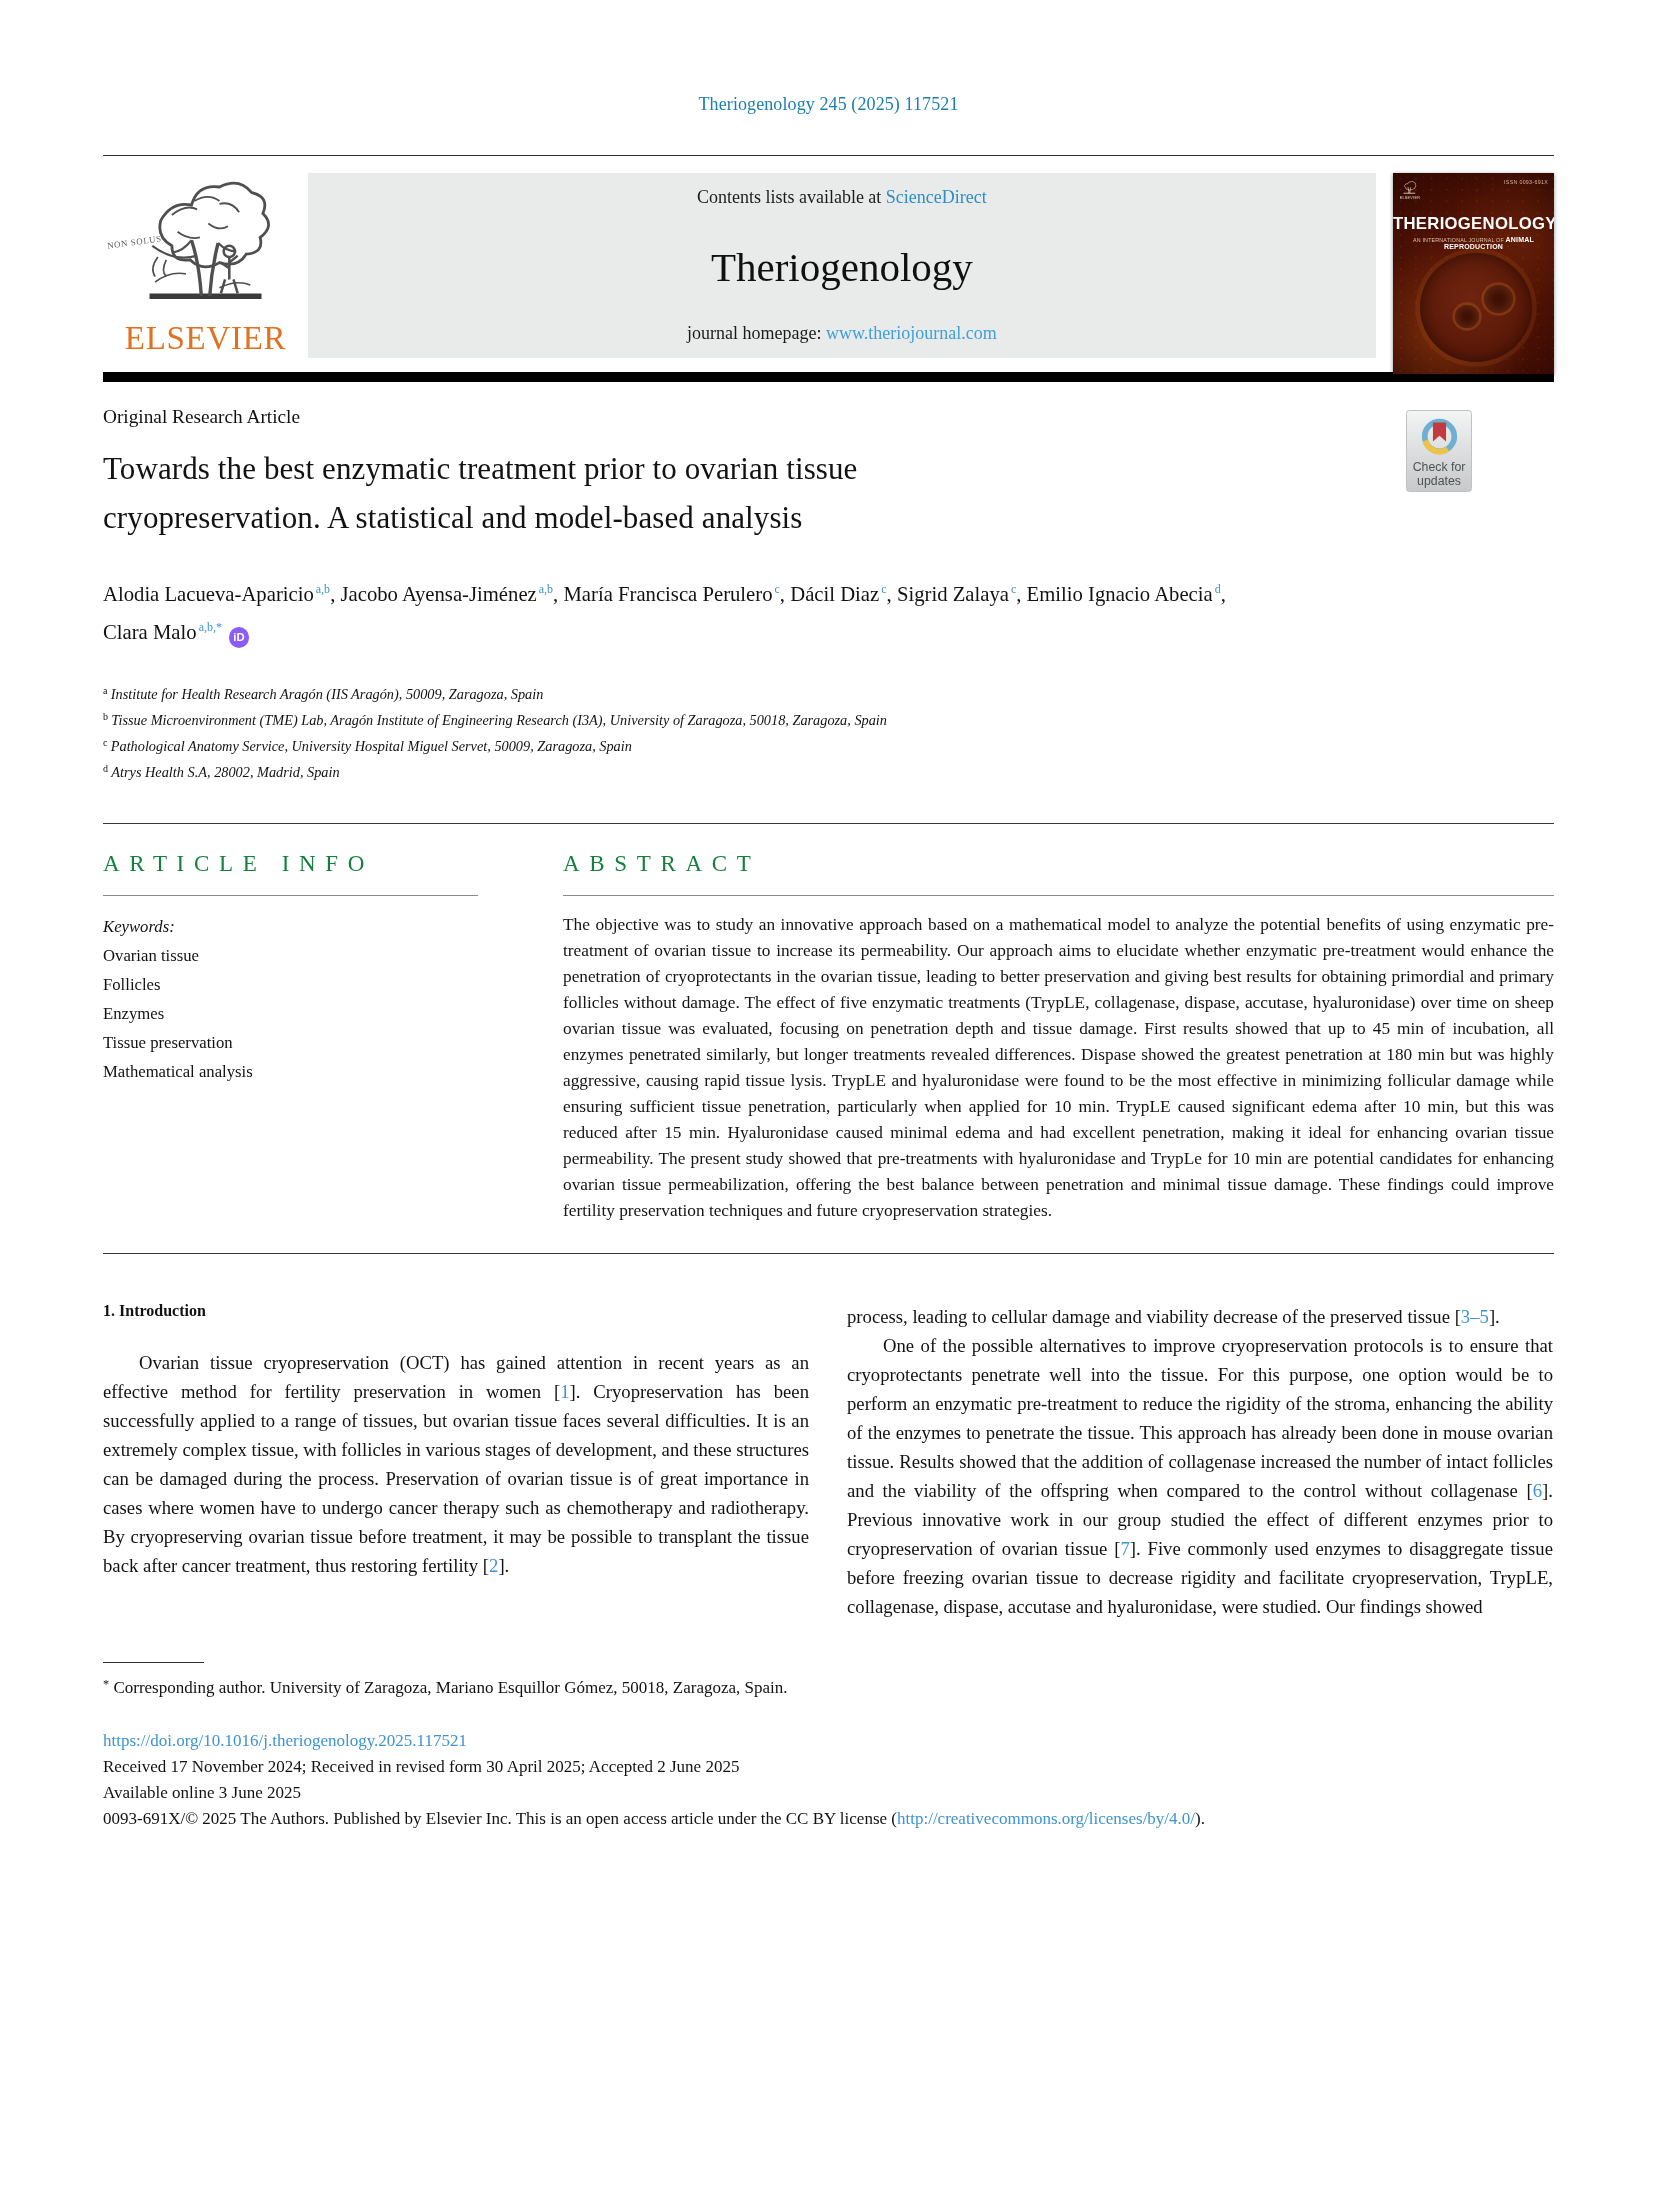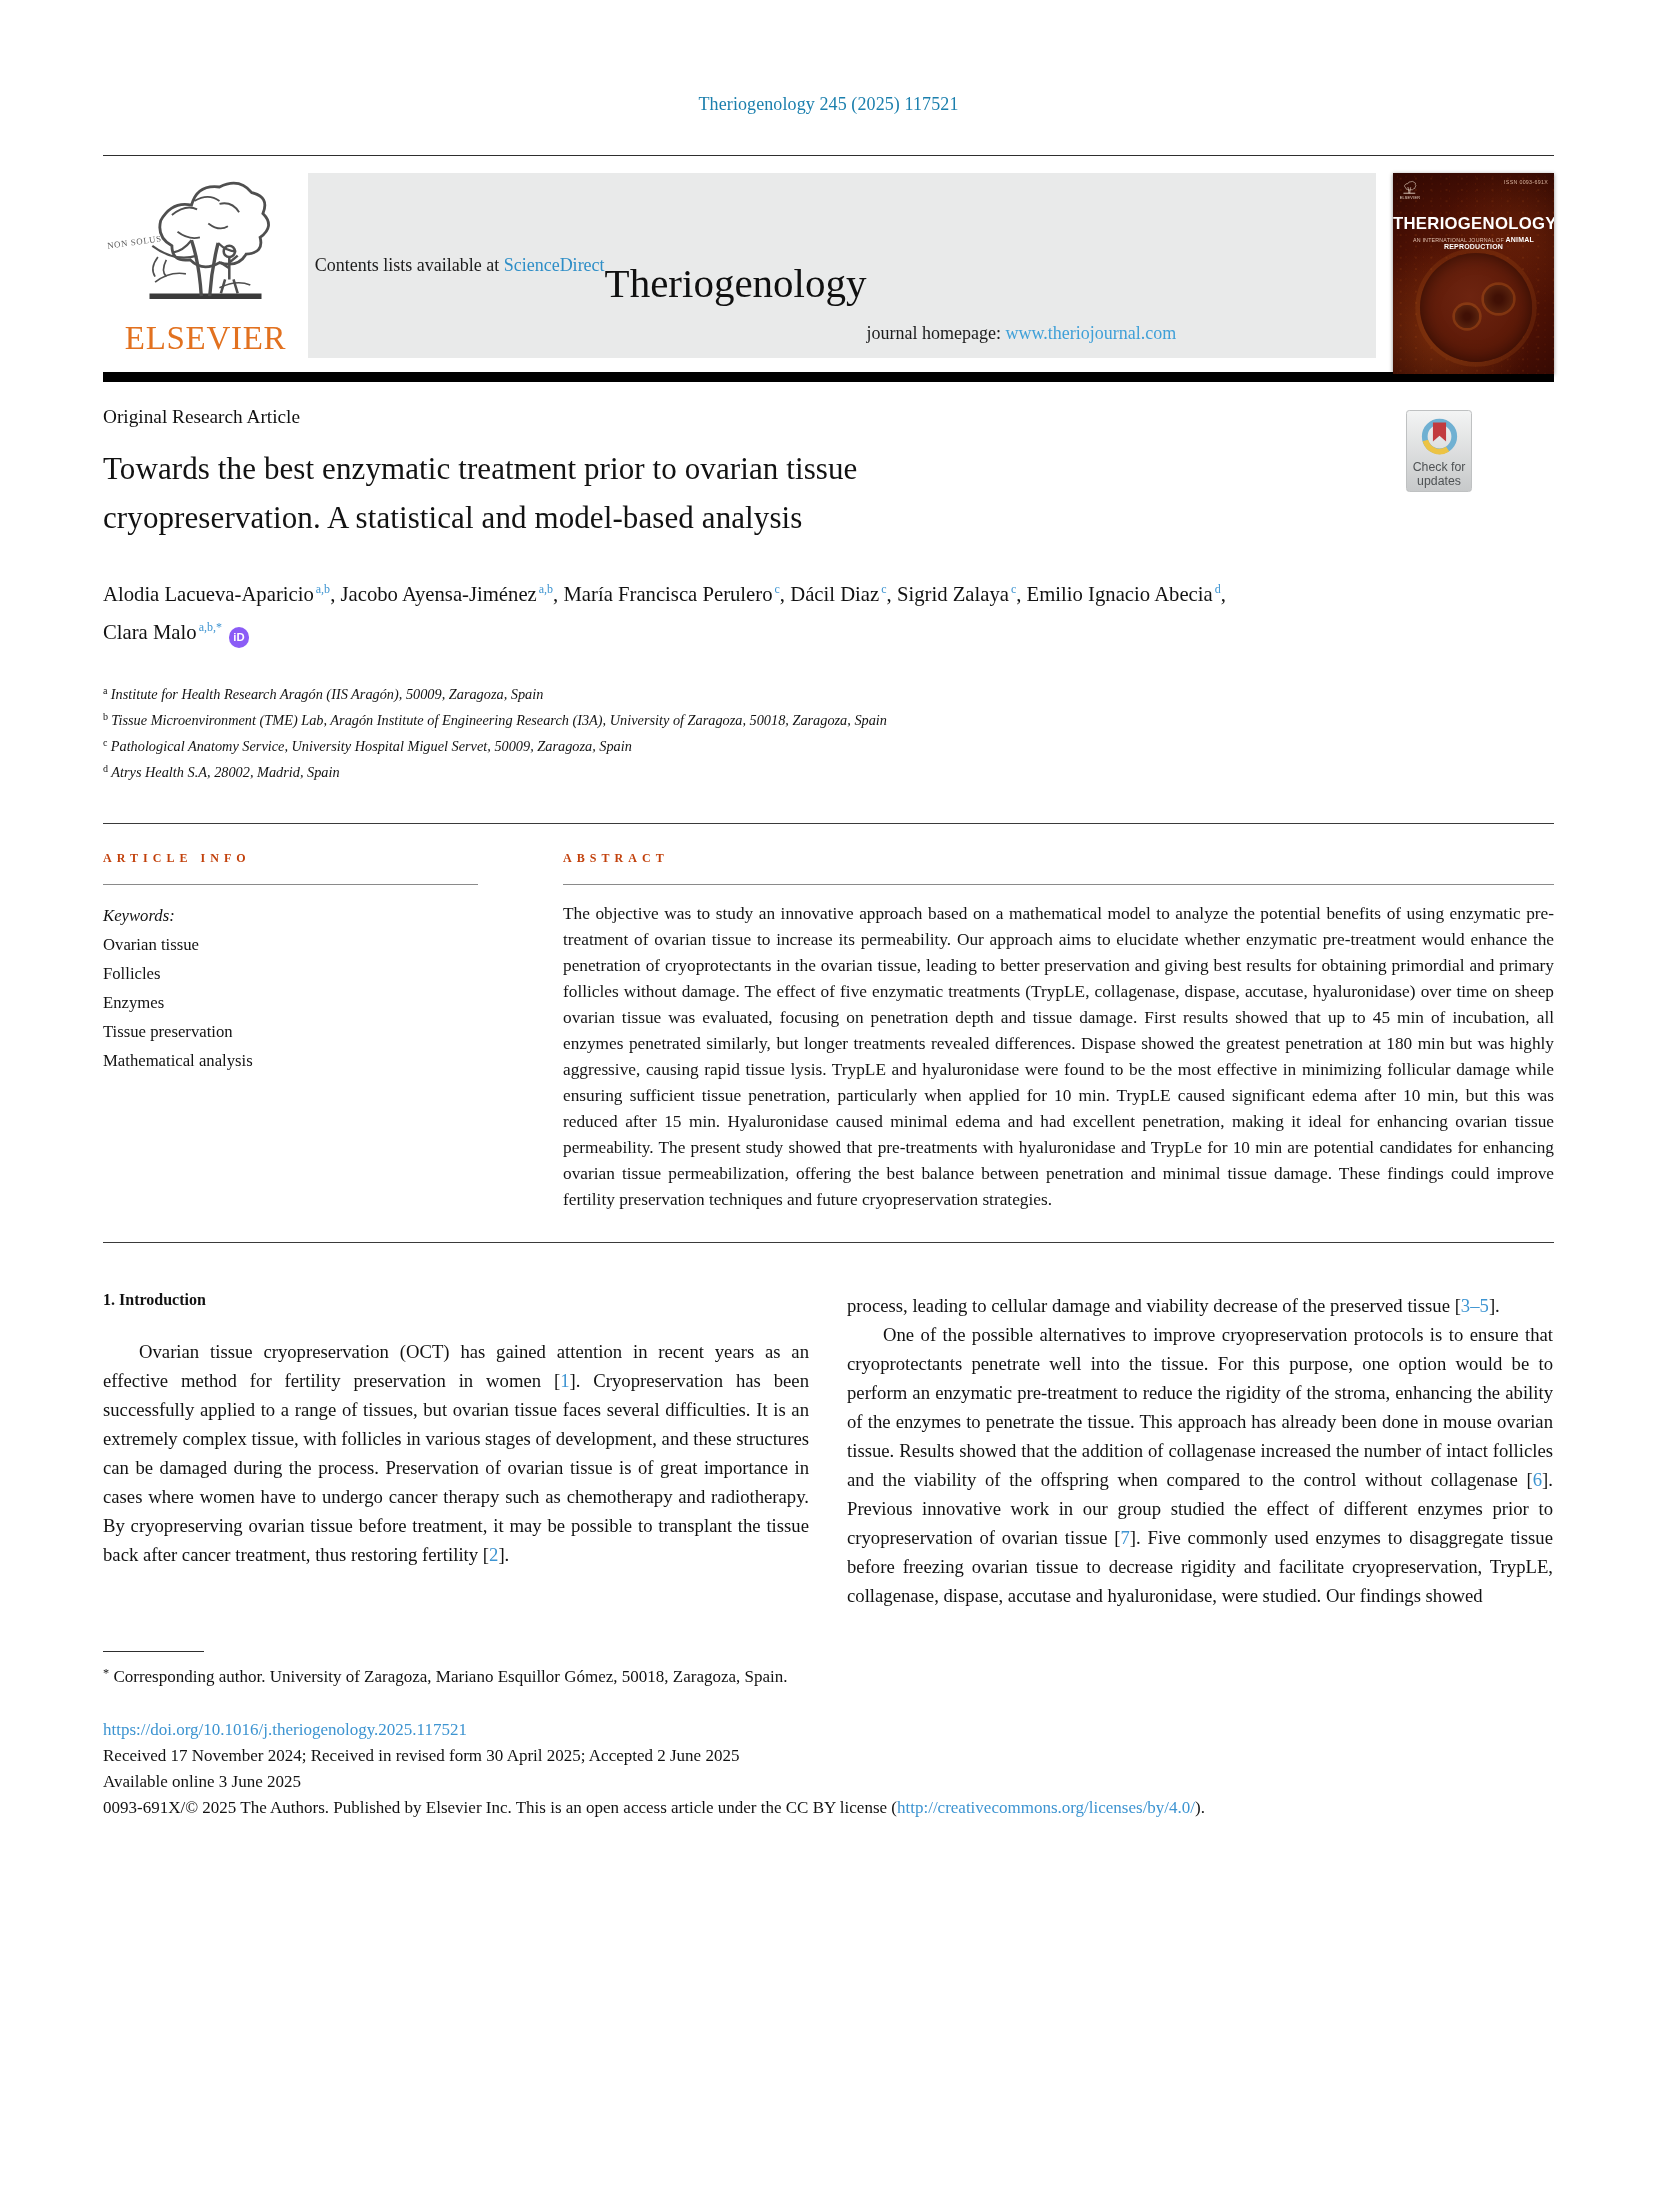--- a/index.html
+++ b/index.html
@@ -35,21 +35,21 @@
     position:absolute; top:64px; left:4px;
     font-size:8.7px; color:#5c5c5c; letter-spacing:0.7px;
     transform:rotate(-8deg); font-family:"Liberation Serif", serif;
   }
   .elsevier-wordmark{
     margin-top:6.7px; font-size:33px; color:var(--orange);
     letter-spacing:0.7px; font-family:"Liberation Serif", serif;
   }
   .header-box{
     flex:1; background:#e9eaea; margin-right:17.3px;
-    display:flex; flex-direction:row; align-items:center;
+    display:flex; flex-direction:column; align-items:center;
     padding:13.3px 6.7px 14.7px 6.7px;
   }
   .contents-line{font-size:18px; color:#1c1c1c;}
   .contents-line .sd{color:#2e8ec7;}
   .header-journal-title{margin-top:35px; font-size:41px; color:#101010;}
   .homepage-line{margin-top:auto; font-size:18px; color:#1c1c1c;}
   .homepage-line .url{color:#3fa0d8;}
 
   
   .cover{
@@ -113,21 +113,21 @@
 
   
   .info-section{
     margin-top:37px;
     border-top:1.3px solid #3a3a3a; border-bottom:1.3px solid #3a3a3a;
     padding:27px 0 29px 0;
     display:flex;
   }
   .col-info{width:375px; flex:none;}
   .col-abstract{flex:1; margin-left:85px;}
-  .sec-heading{font-size:12px; letter-spacing:.42em; font-weight:bold; color:#c2410c;}
+  .sec-heading{font-size:23px; letter-spacing:.42em; font-weight:normal; color:#15803d;}
   .heading-rule{border-top:1.3px solid #8a8a8a; margin:18.7px 0 16px 0;}
   .kw-label{font-size:16.7px; font-style:italic; line-height:29px;}
   .kw-item{font-size:16.7px; line-height:29px;}
   .abstract-text{font-size:17.3px; line-height:26px; text-align:justify; color:#141414;}
 
   
   .body-cols{margin-top:48px; display:flex;}
   .body-col{width:706px; flex:none;}
   .body-col + .body-col{margin-left:38px;}
   .body-h2{font-size:16px; font-weight:bold; margin-bottom:28px;}

